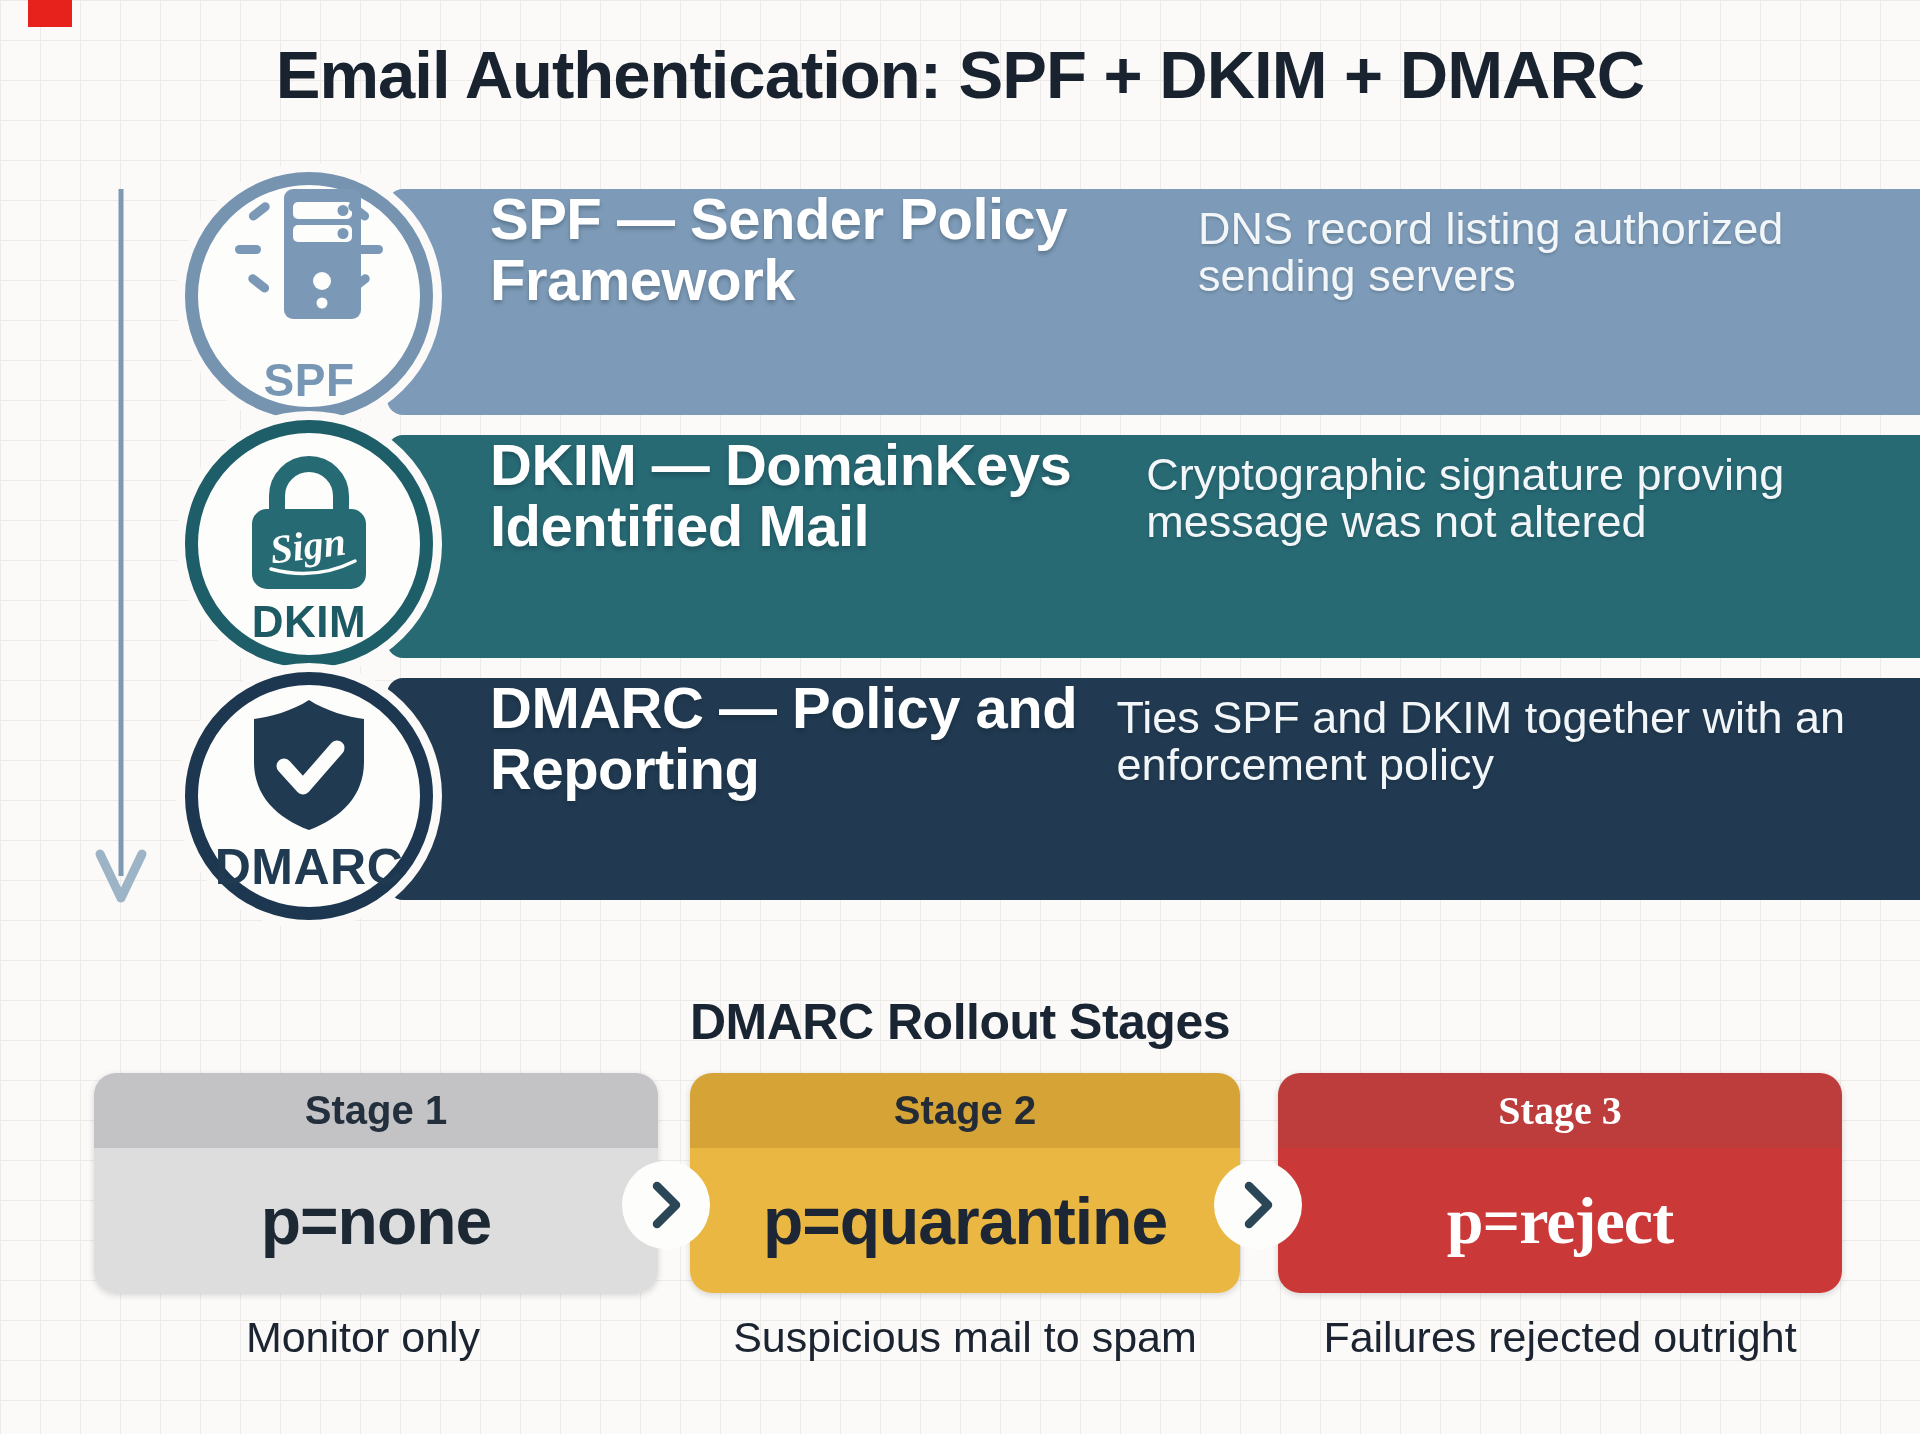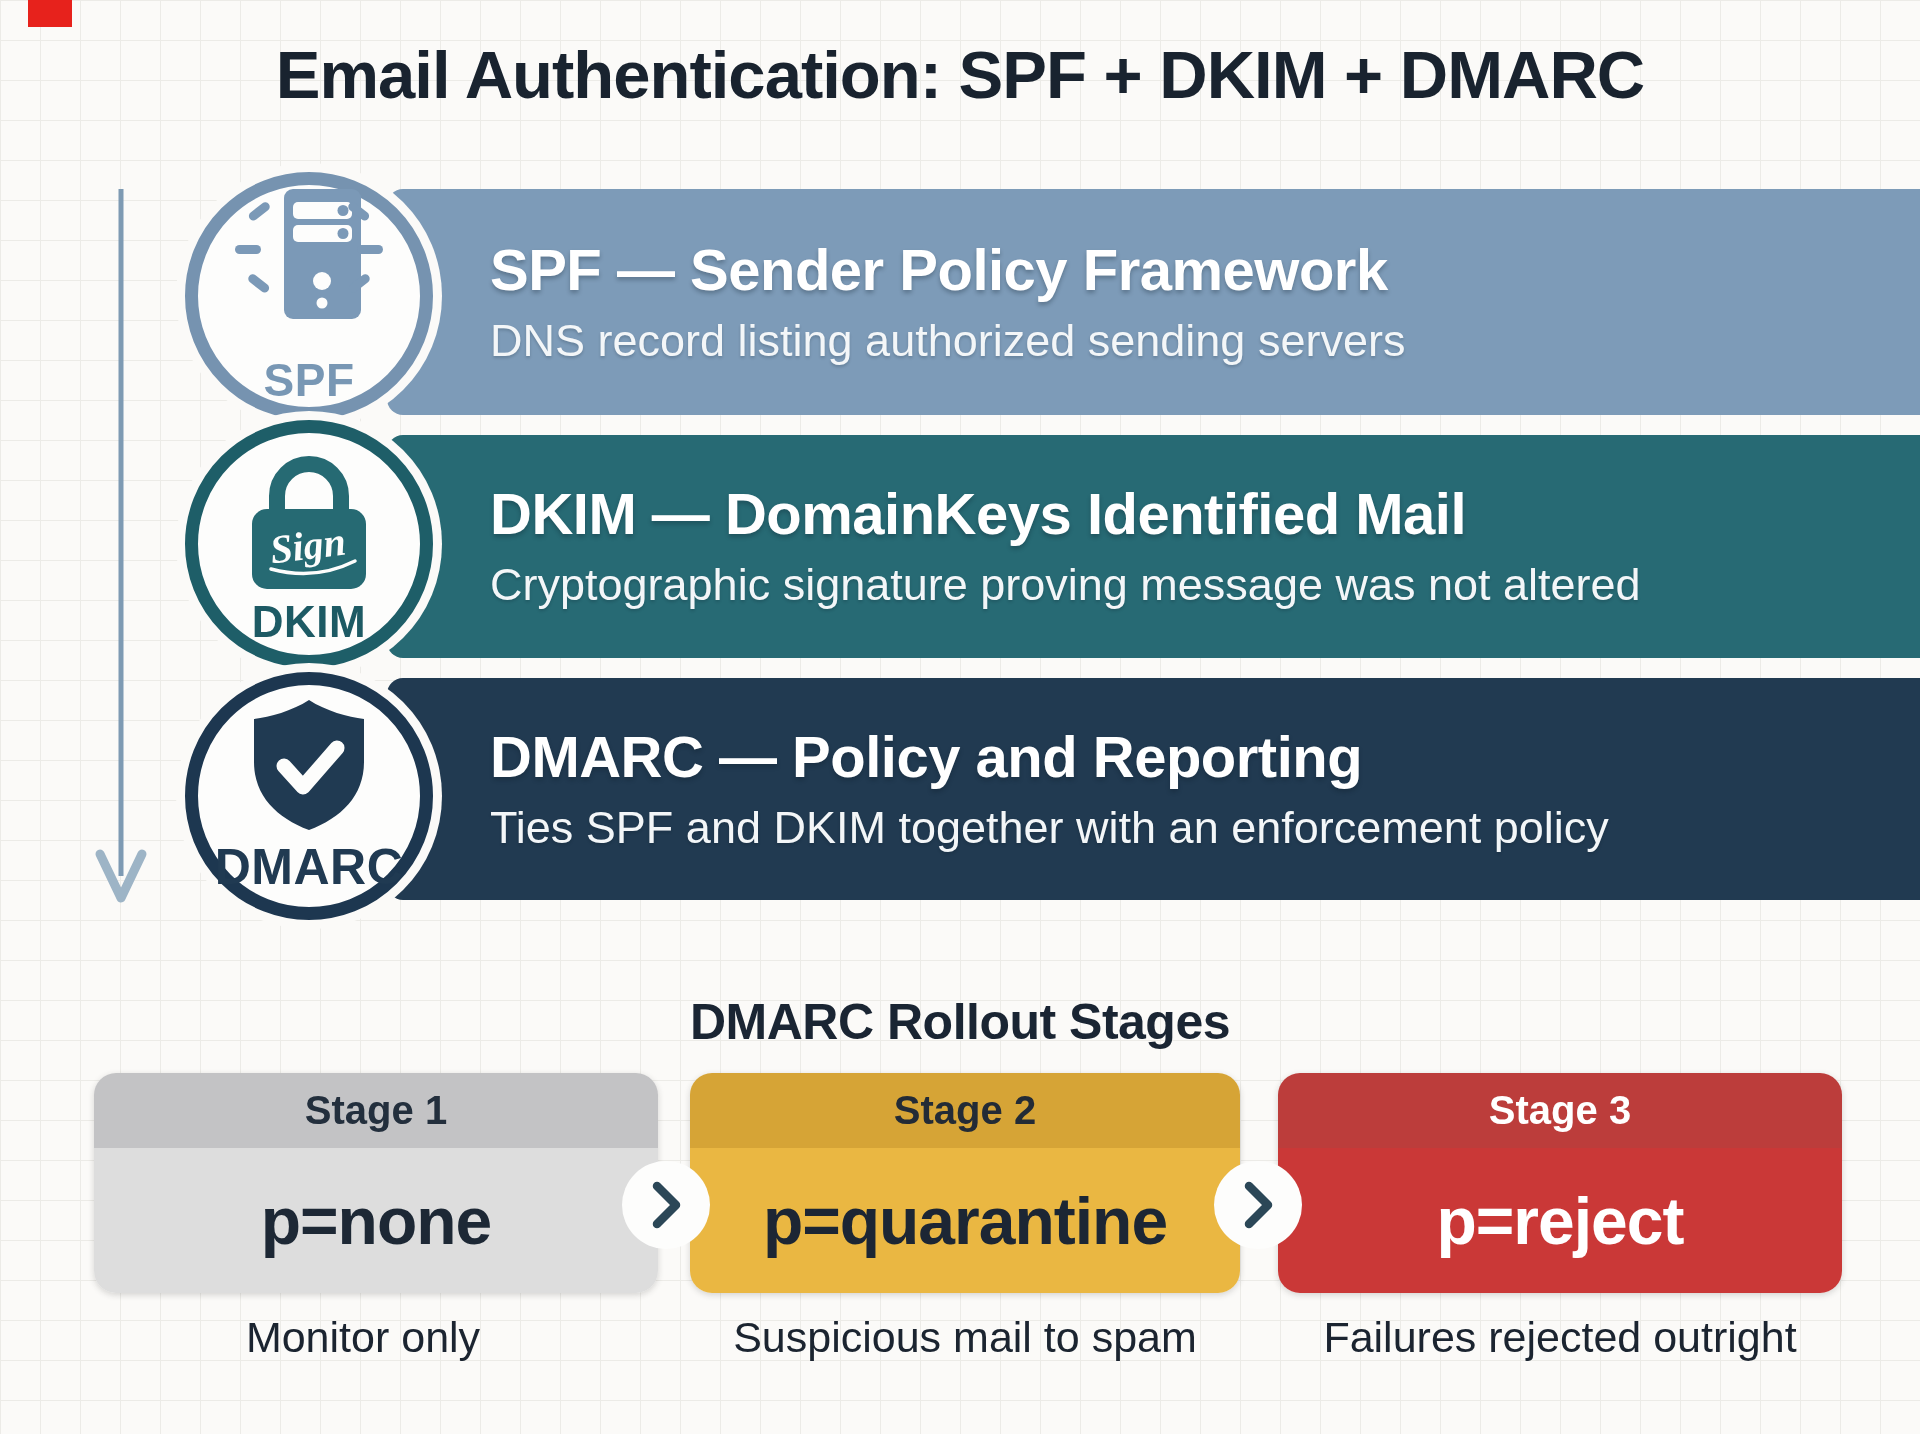--- a/index.html
+++ b/index.html
@@ -16,21 +16,21 @@
   .page-title{
     position:absolute; left:0; top:36px; width:100%; text-align:center;
     font-size:67px; font-weight:800; letter-spacing:-1px; color:#19232f;
   }
   
   .flow-arrow{position:absolute; left:92px; top:186px;}
   
   .bar{
     position:absolute; left:387px; width:1533px;
     border-radius:16px 0 0 16px;
-    display:flex; flex-direction:column; justify-content:center;
+    display:flex; justify-content:center;
     padding-left:103px; box-sizing:border-box;
   }
   .bar-spf  {top:189px; height:226px; background:#7d9bb8;}
   .bar-dkim {top:435px; height:223px; background:#276a74;}
   .bar-dmarc{top:678px; height:222px; background:#213a51;}
   .bar-heading{
     font-size:58px; font-weight:700; color:#ffffff; letter-spacing:-0.5px;
     text-shadow:0 3px 4px rgba(10,25,35,.28); line-height:1.05;
   }
   .bar-subtitle{
@@ -54,21 +54,21 @@
   .rollout-title{
     position:absolute; left:0; top:993px; width:100%; text-align:center;
     font-size:50px; font-weight:700; letter-spacing:-0.5px; color:#1a2533;
   }
   .stage-box{
     position:absolute; top:1073px; height:220px; border-radius:22px; overflow:hidden;
     box-shadow:0 2px 6px rgba(40,40,40,.18);
   }
   .stage-1{left:94px;  width:564px;}
   .stage-2{left:690px; width:550px;}
-  .stage-3{left:1278px;width:564px;}
+  .stage-3{left:1278px;width:564px;font-family:Liberation Serif, serif;}
   .stage-header{height:75px; display:flex; align-items:center; justify-content:center;
     font-size:40px; font-weight:600;}
   .stage-body{height:145px; display:flex; align-items:center; justify-content:center;
     font-size:66px; font-weight:800; letter-spacing:-1px;}
   .stage-1 .stage-header{background:#c3c3c5; color:#232f3d;}
   .stage-1 .stage-body  {background:#dddddd; color:#1d2835;}
   .stage-2 .stage-header{background:#d6a436; color:#232b36;}
   .stage-2 .stage-body  {background:#eab742; color:#1c2634;}
   .stage-3 .stage-header{background:#bc3d3b; color:#ffffff;}
   .stage-3 .stage-body  {background:#ca3837; color:#ffffff;}

